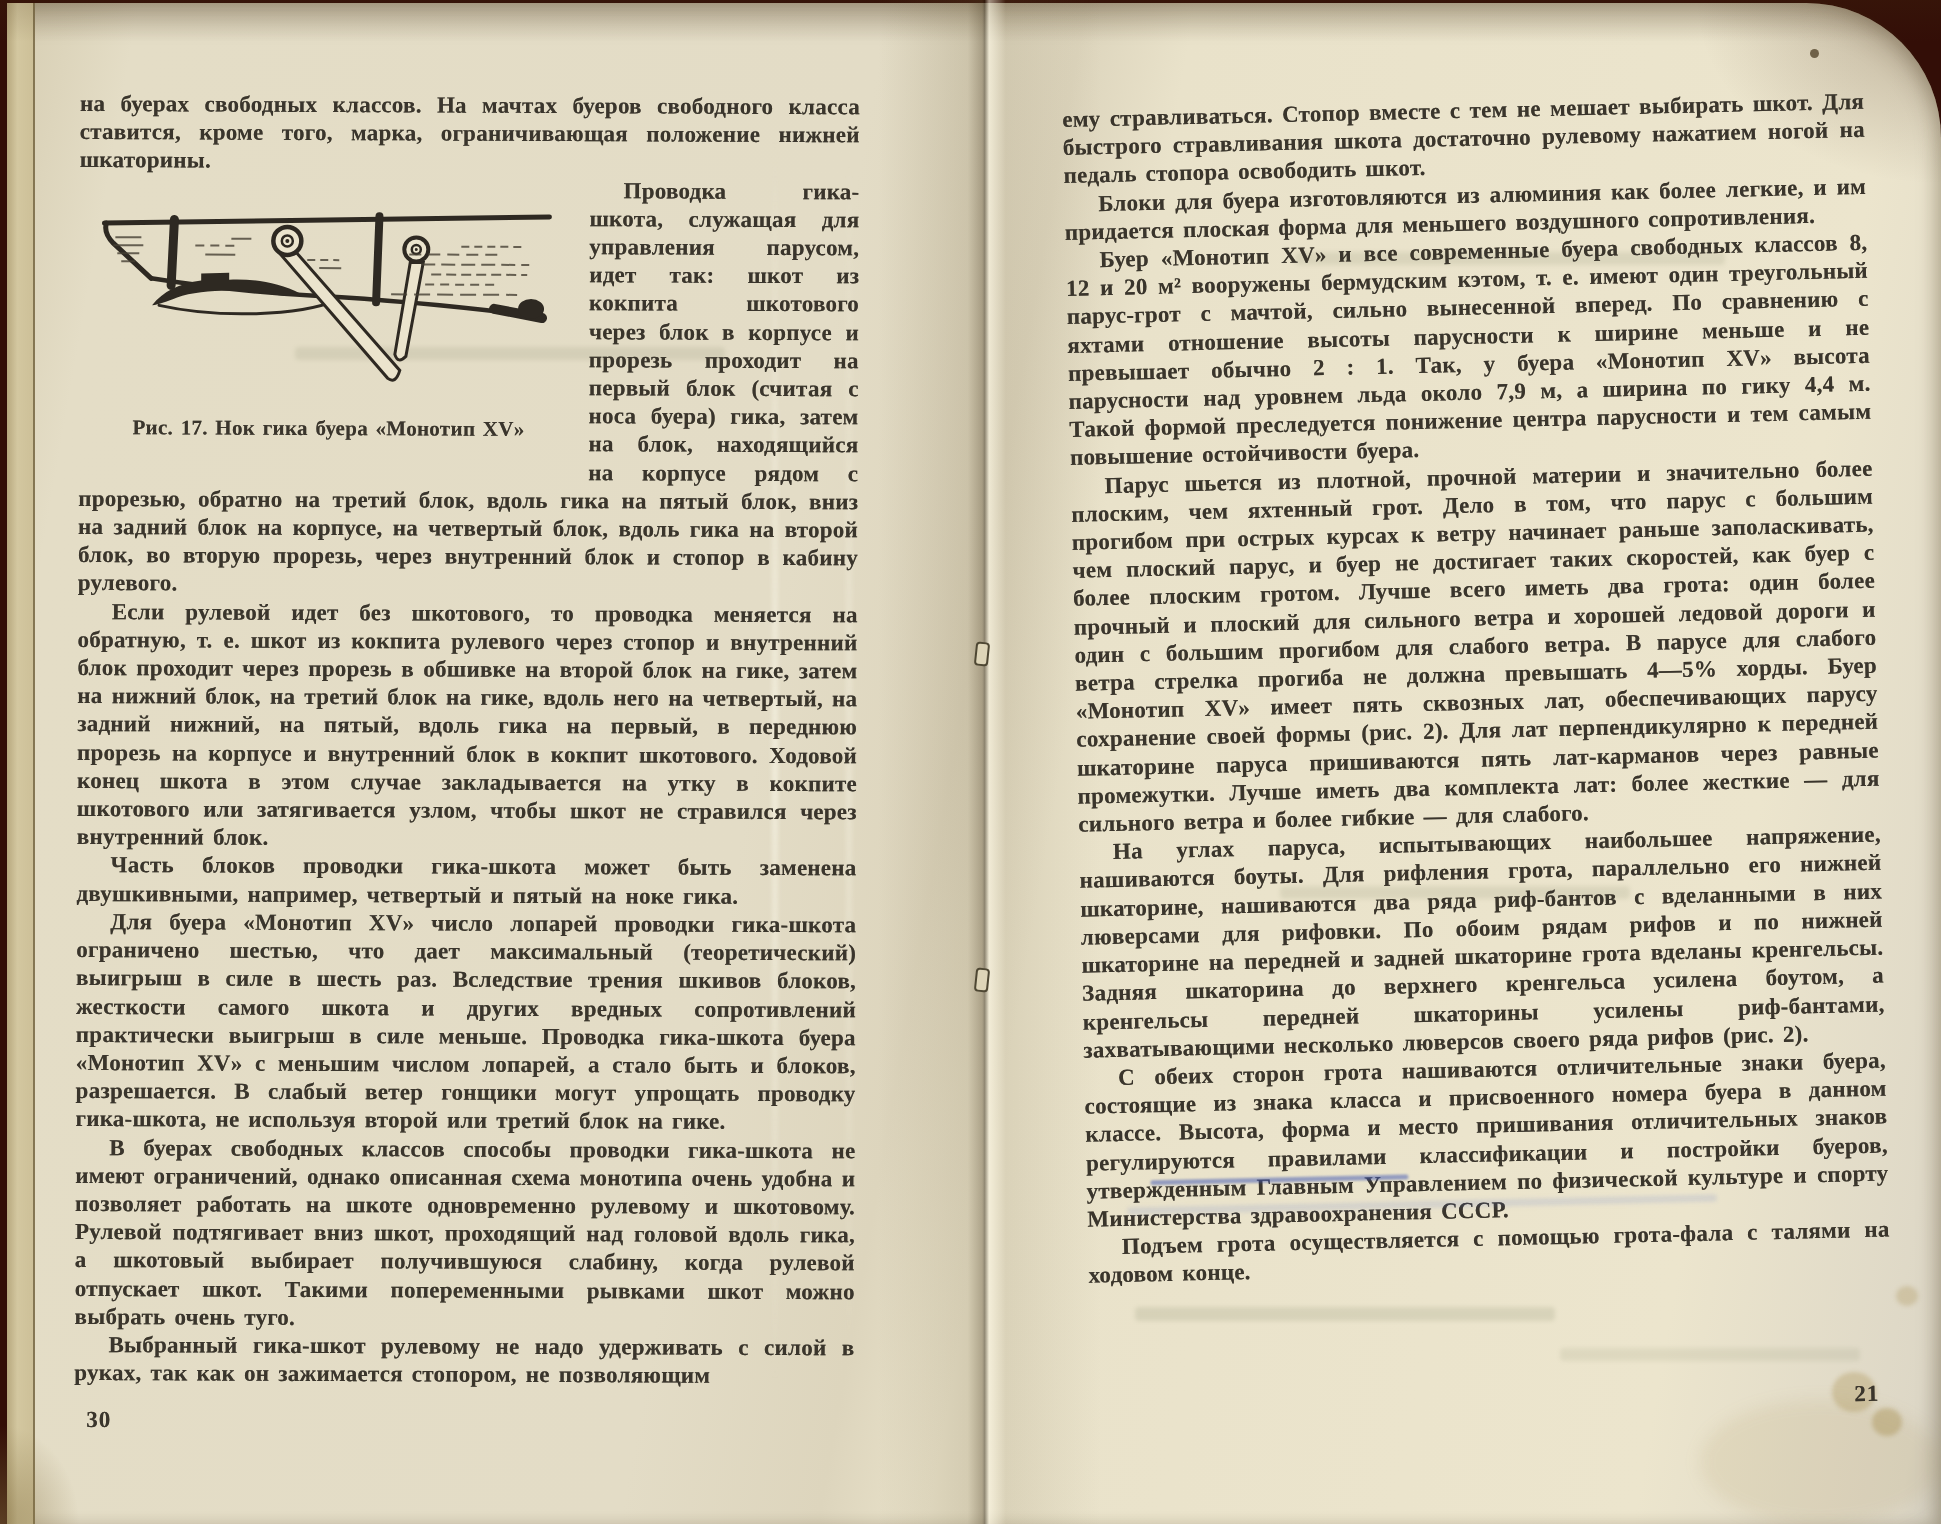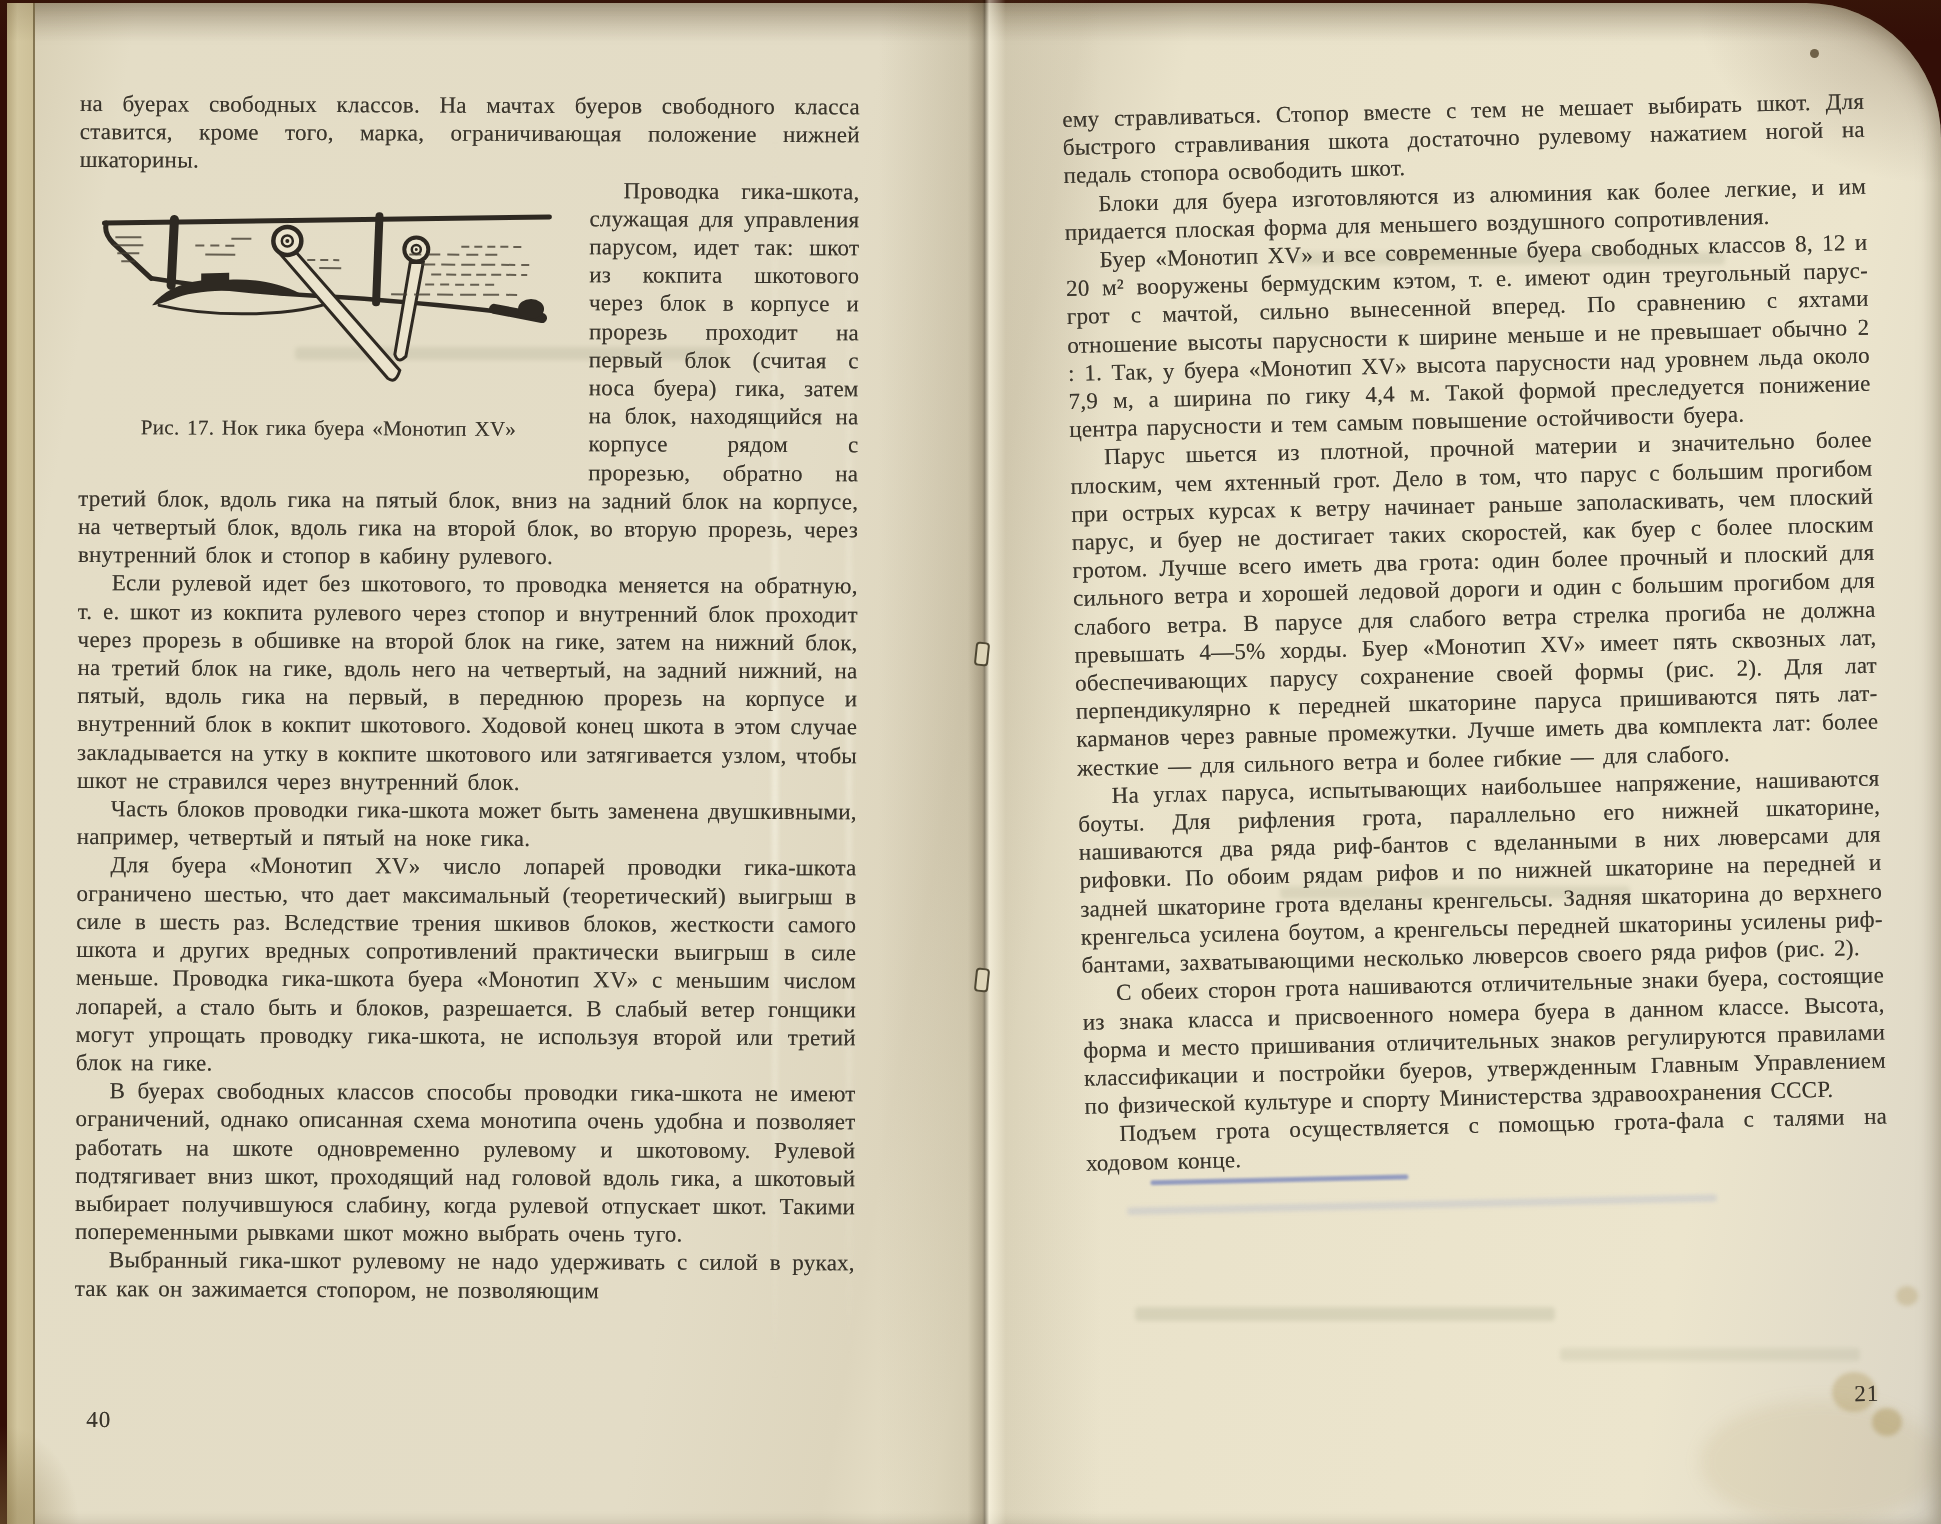--- a/index.html
+++ b/index.html
@@ -1,21 +1,21 @@
 <!DOCTYPE html>
 <html lang="ru"><head>
 <meta charset="utf-8">
 <style>
   html,body{margin:0;padding:0;}
   body{
     width:1941px;height:1524px;overflow:hidden;position:relative;
     background:#330e07;
     font-family:"Liberation Serif","DejaVu Serif",serif;
   }
-  .scan{position:absolute;inset:0;}
+  .scan{position:absolute;inset:0;font-weight:bold;}
   
   .paper{
     position:absolute;left:7px;top:3px;right:0;bottom:0;
     background:linear-gradient(100deg,#d6cdb2 0%,#e4ddc6 6%,#e3dcc6 40%,#ddd5bd 49%,#e9e2ca 54%,#ece5cd 86%,#ddd7c6 98%,#cfcabb 100%);
     border-top-right-radius:135px;
     box-shadow:inset 0 16px 26px rgba(60,42,16,.22), inset -6px 0 14px rgba(80,60,30,.18);
   }
   .edge-left{
     position:absolute;left:7px;top:3px;bottom:0;width:26px;
     background:linear-gradient(to right,#b7a87e,#d3c7a0 40%,#cdc098);
@@ -169,21 +169,21 @@
       </span>
       <span>Проводка гика-шкота, служащая для управления парусом, идет так: шкот из кокпита шкотового через блок в корпусе и прорезь проходит на первый блок (считая с носа буера) гика, затем на блок, находящийся на корпусе рядом с прорезью, обратно на третий блок, вдоль гика на пятый блок, вниз на задний блок на корпусе, на четвертый блок, вдоль гика на второй блок, во вторую прорезь, через внутренний блок и стопор в кабину рулевого.</span>
     </p>
 
     <p>Если рулевой идет без шкотового, то проводка меняется на обратную, т. е. шкот из кокпита рулевого через стопор и внутренний блок проходит через прорезь в обшивке на второй блок на гике, затем на нижний блок, на третий блок на гике, вдоль него на четвертый, на задний нижний, на пятый, вдоль гика на первый, в переднюю прорезь на корпусе и внутренний блок в кокпит шкотового. Ходовой конец шкота в этом случае закладывается на утку в кокпите шкотового или затягивается узлом, чтобы шкот не стравился через внутренний блок.</p>
     <p>Часть блоков проводки гика-шкота может быть заменена двушкивными, например, четвертый и пятый на ноке гика.</p>
     <p>Для буера «Монотип XV» число лопарей проводки гика-шкота ограничено шестью, что дает максимальный (теоретический) выигрыш в силе в шесть раз. Вследствие трения шкивов блоков, жесткости самого шкота и других вредных сопротивлений практически выигрыш в силе меньше. Проводка гика-шкота буера «Монотип XV» с меньшим числом лопарей, а стало быть и блоков, разрешается. В слабый ветер гонщики могут упрощать проводку гика-шкота, не используя второй или третий блок на гике.</p>
     <p>В буерах свободных классов способы проводки гика-шкота не имеют ограничений, однако описанная схема монотипа очень удобна и позволяет работать на шкоте одновременно рулевому и шкотовому. Рулевой подтягивает вниз шкот, проходящий над головой вдоль гика, а шкотовый выбирает получившуюся слабину, когда рулевой отпускает шкот. Такими попеременными рывками шкот можно выбрать очень туго.</p>
     <p>Выбранный гика-шкот рулевому не надо удерживать с силой в руках, так как он зажимается стопором, не позволяющим</p>
 
-    <span class="pagenum pagenum-left">40</span>
+    <span class="pagenum pagenum-left">30</span>
   </div>
 
   <div class="page-text right-text">
     <p class="noindent">ему стравливаться. Стопор вместе с тем не мешает выбирать шкот. Для быстрого стравливания шкота достаточно рулевому нажатием ногой на педаль стопора освободить шкот.</p>
     <p>Блоки для буера изготовляются из алюминия как более легкие, и им придается плоская форма для меньшего воздушного сопротивления.</p>
     <p>Буер «Монотип XV» и все современные буера свободных классов 8, 12 и 20 м² вооружены бермудским кэтом, т. е. имеют один треугольный парус-грот с мачтой, сильно вынесенной вперед. По сравнению с яхтами отношение высоты парусности к ширине меньше и не превышает обычно 2 : 1. Так, у буера «Монотип XV» высота парусности над уровнем льда около 7,9 м, а ширина по гику 4,4 м. Такой формой преследуется понижение центра парусности и тем самым повышение остойчивости буера.</p>
     <p>Парус шьется из плотной, прочной материи и значительно более плоским, чем яхтенный грот. Дело в том, что парус с большим прогибом при острых курсах к ветру начинает раньше заполаскивать, чем плоский парус, и буер не достигает таких скоростей, как буер с более плоским гротом. Лучше всего иметь два грота: один более прочный и плоский для сильного ветра и хорошей ледовой дороги и один с большим прогибом для слабого ветра. В парусе для слабого ветра стрелка прогиба не должна превышать 4—5% хорды. Буер «Монотип XV» имеет пять сквозных лат, обеспечивающих парусу сохранение своей формы (рис. 2). Для лат перпендикулярно к передней шкаторине паруса пришиваются пять лат-карманов через равные промежутки. Лучше иметь два комплекта лат: более жесткие — для сильного ветра и более гибкие — для слабого.</p>
     <p>На углах паруса, испытывающих наибольшее напряжение, нашиваются боуты. Для рифления грота, параллельно его нижней шкаторине, нашиваются два ряда риф-бантов с вделанными в них люверсами для рифовки. По обоим рядам рифов и по нижней шкаторине на передней и задней шкаторине грота вделаны кренгельсы. Задняя шкаторина до верхнего кренгельса усилена боутом, а кренгельсы передней шкаторины усилены риф-бантами, захватывающими несколько люверсов своего ряда рифов (рис. 2).</p>
     <p>С обеих сторон грота нашиваются отличительные знаки буера, состоящие из знака класса и присвоенного номера буера в данном классе. Высота, форма и место пришивания отличительных знаков регулируются правилами классификации и постройки буеров, утвержденным Главным Управлением по физической культуре и спорту Министерства здравоохранения СССР.</p>
     <p>Подъем грота осуществляется с помощью грота-фала с талями на ходовом конце.</p>

